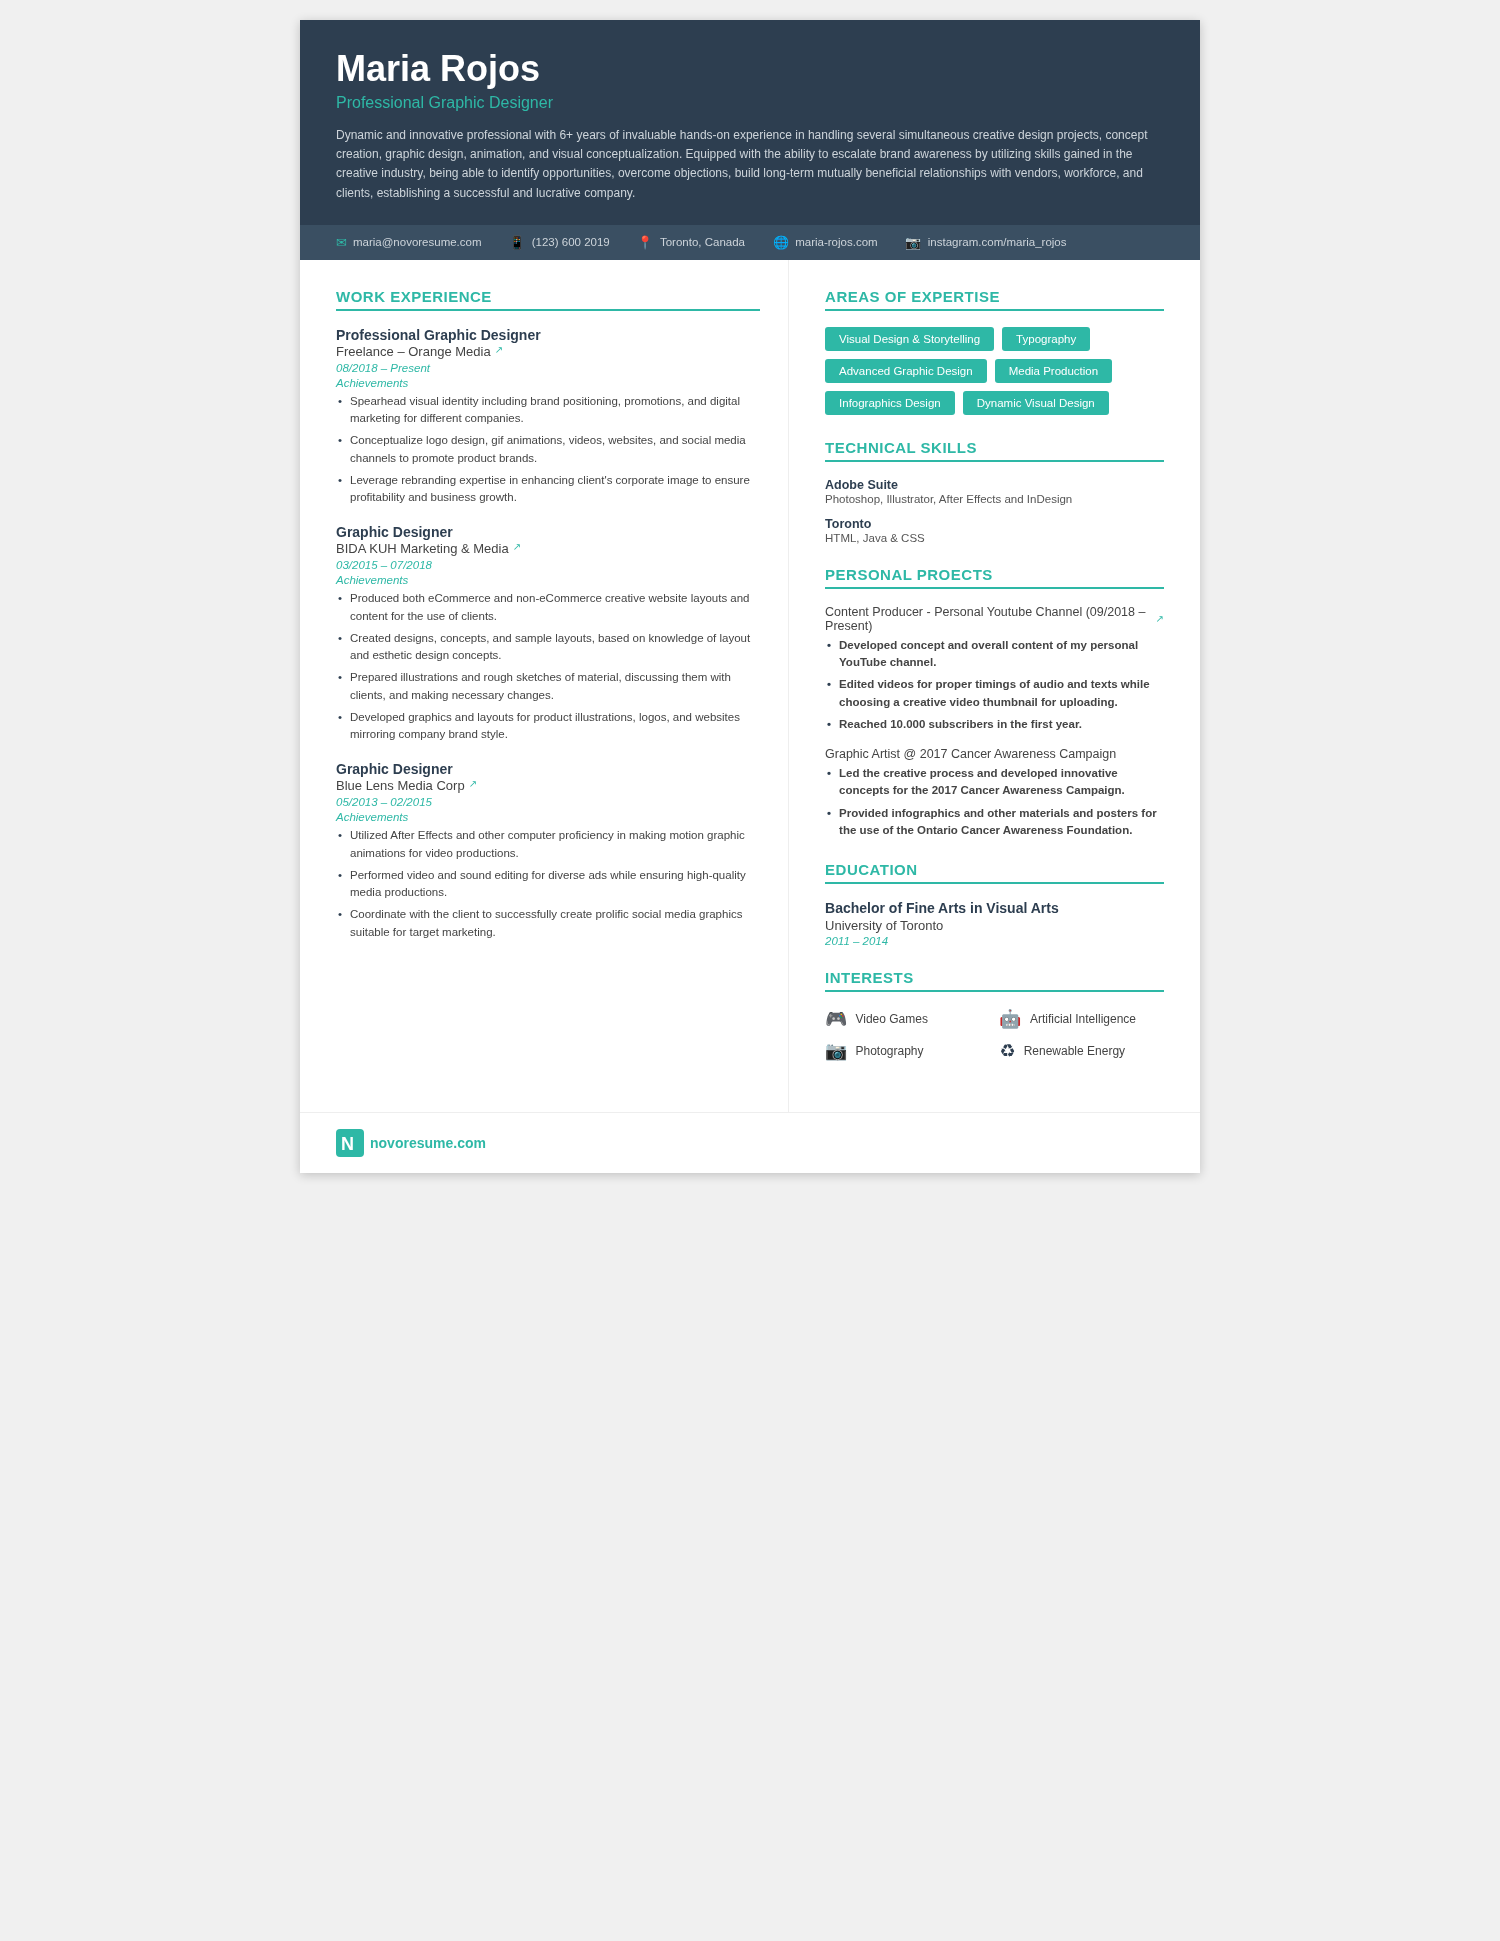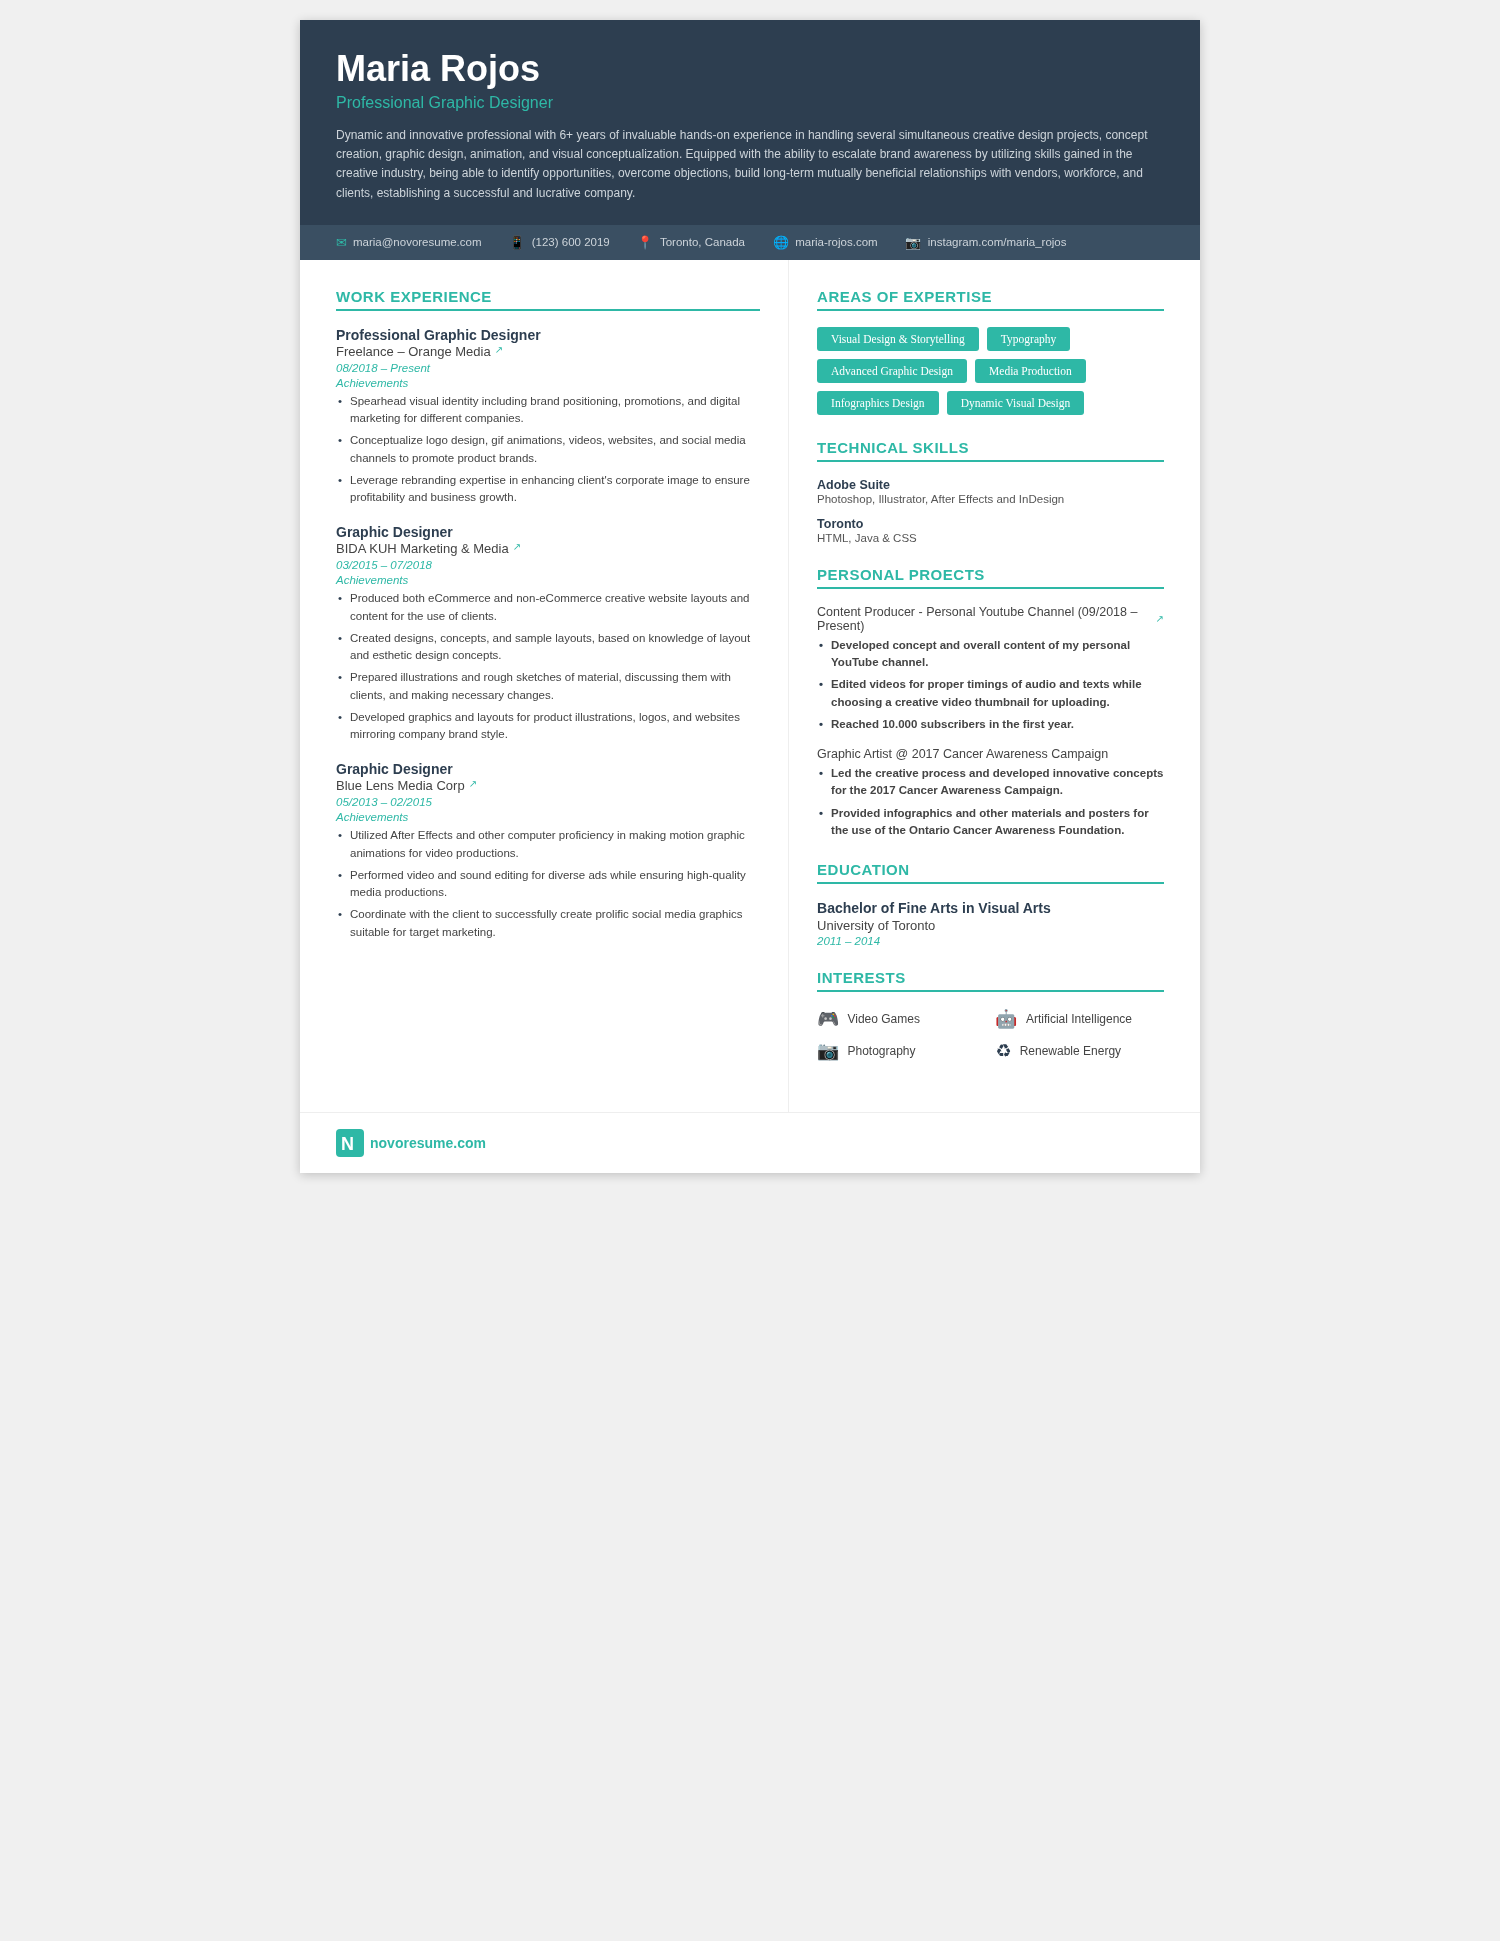--- a/index.html
+++ b/index.html
@@ -147,21 +147,20 @@
       flex-wrap: wrap;
       gap: 8px;
       margin-bottom: 24px;
     }
     .tag {
       background: #2eb8a6;
       color: white;
       font-size: 11.5px;
       padding: 6px 14px;
       border-radius: 3px;
-      font-family: Liberation Serif, serif;
     }
 
     
     .skill-group {
       margin-bottom: 12px;
     }
     .skill-name {
       font-size: 12.5px;
       font-weight: bold;
       color: #2d3e50;
@@ -257,20 +256,21 @@
       height: 28px;
     }
     .footer-text {
       font-size: 14px;
       font-weight: bold;
       color: #2eb8a6;
     }
 
     .section-gap {
       margin-bottom: 22px;
+      margin-left: 8px;
     }
   </style>
 </head>
 <body>
 
 <div class="resume">
 
   <div class="header">
     <div class="header-name">Maria Rojos</div>
     <div class="header-title">Professional Graphic Designer</div>

